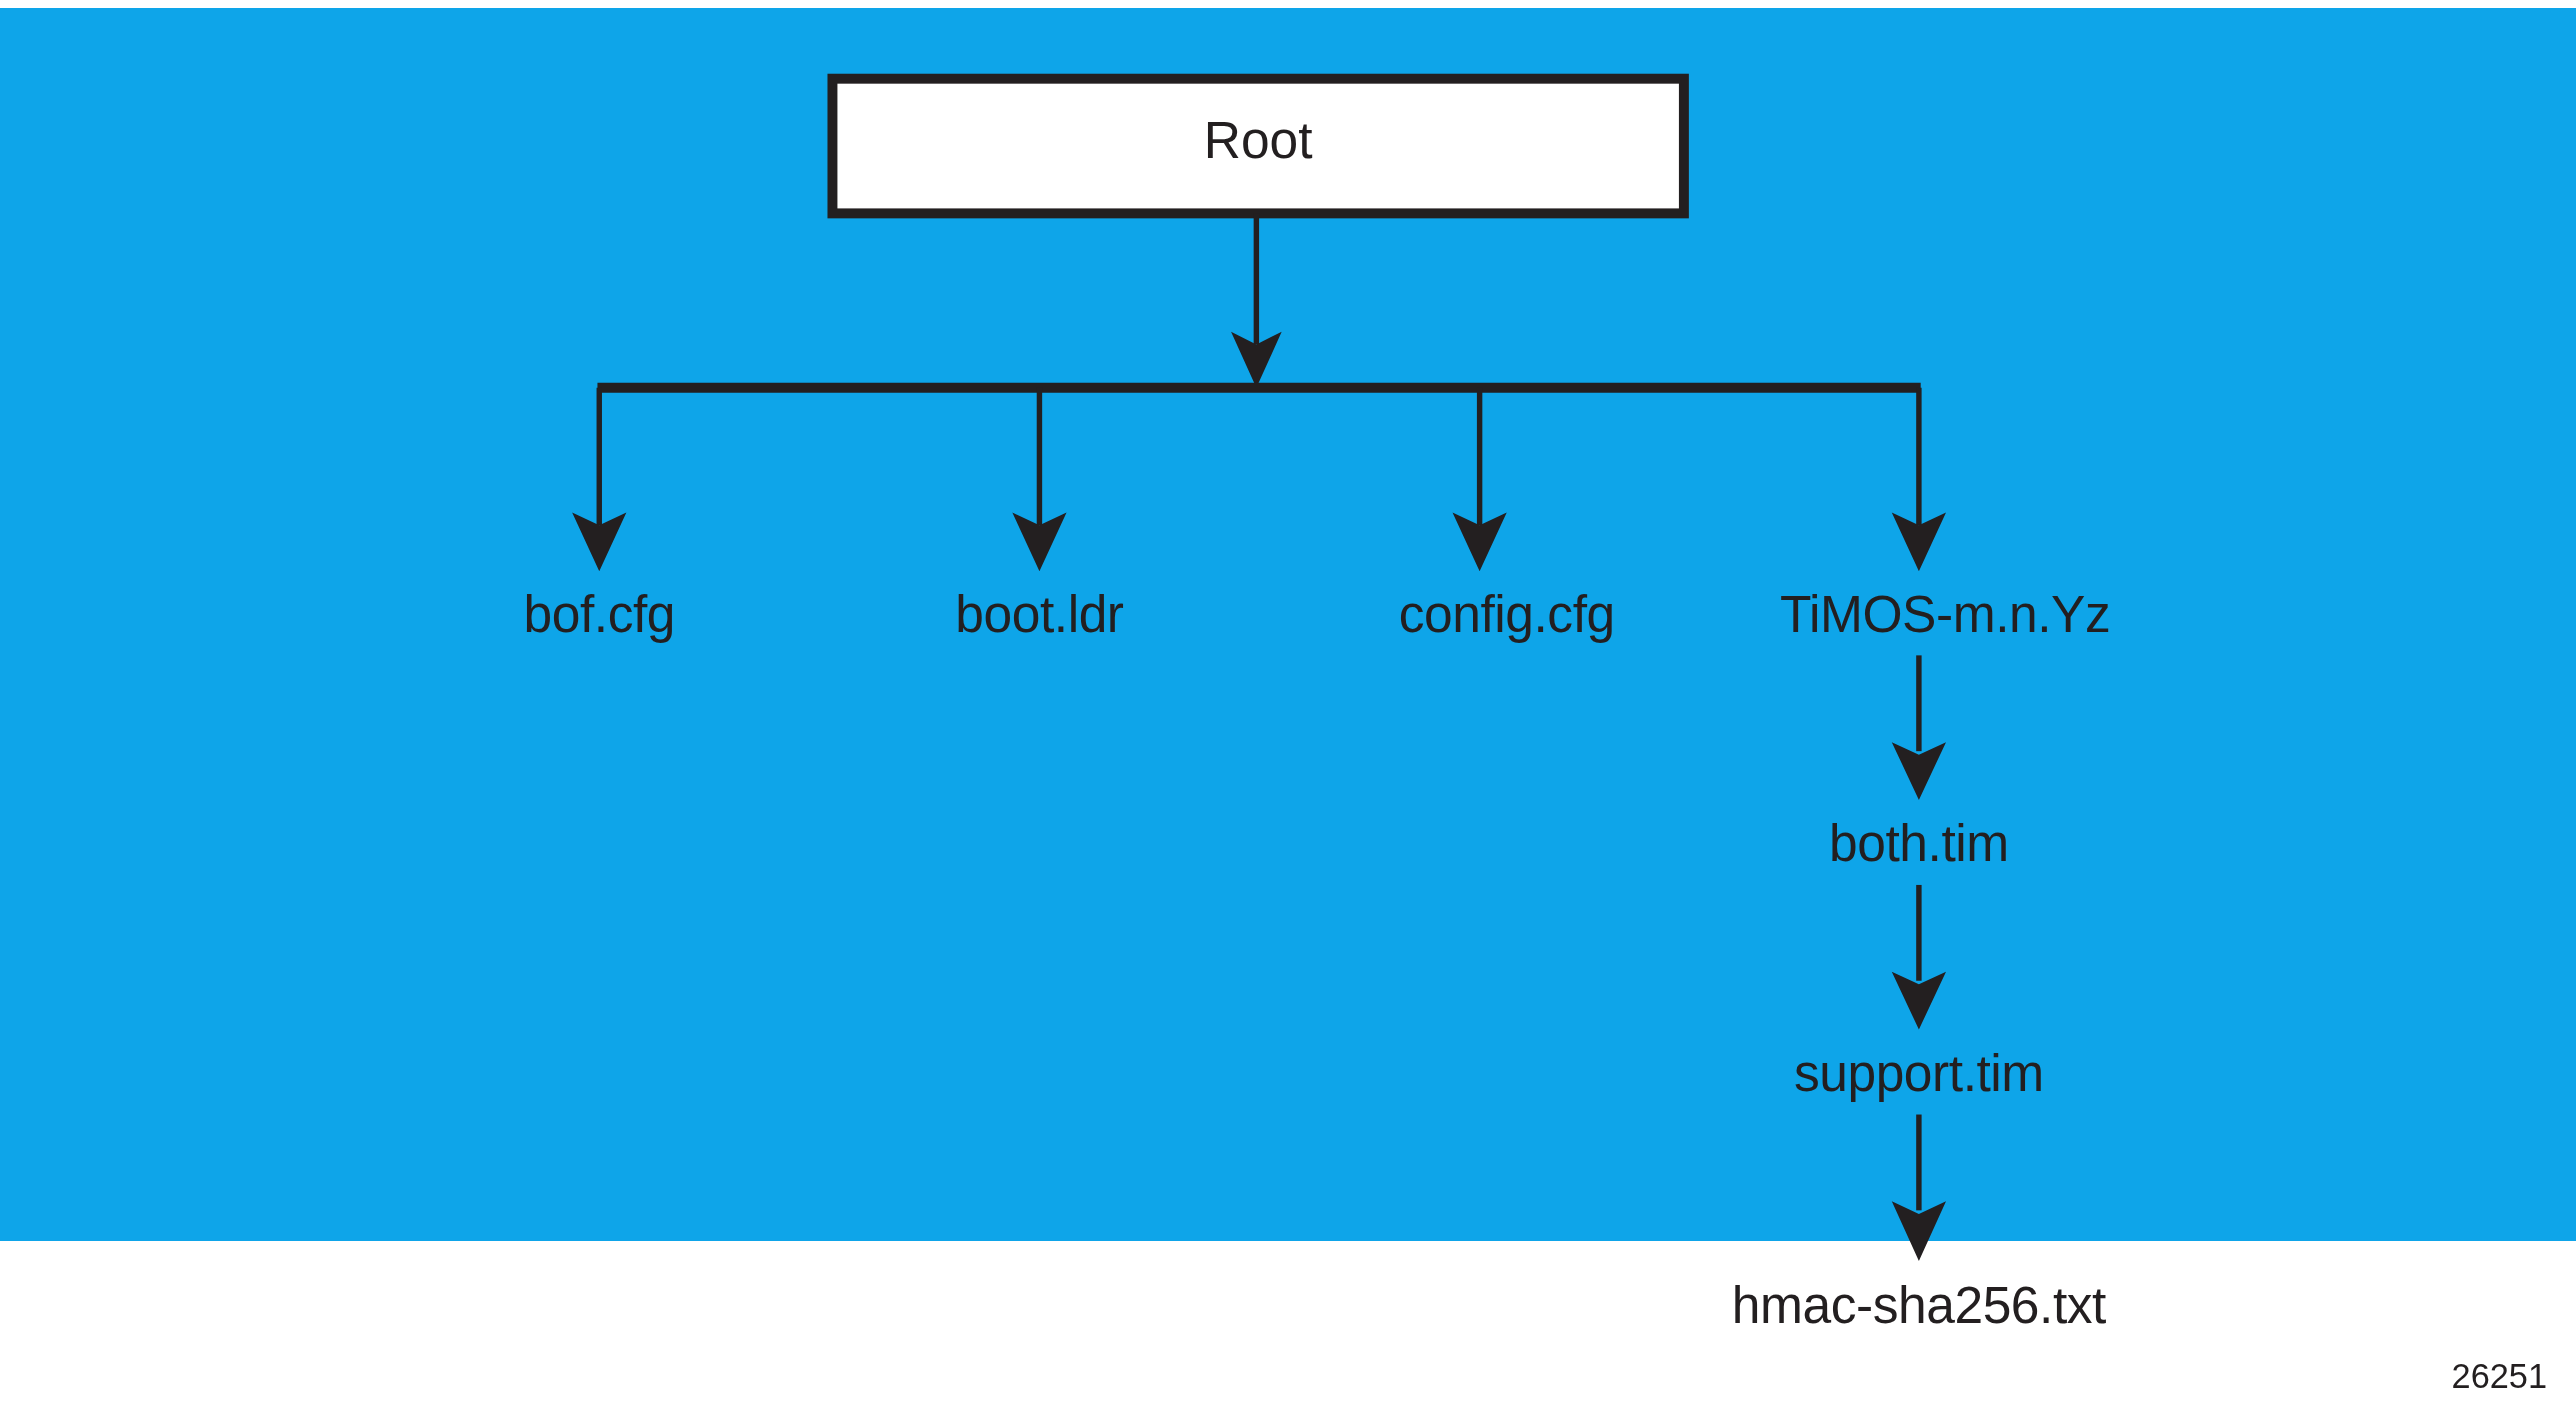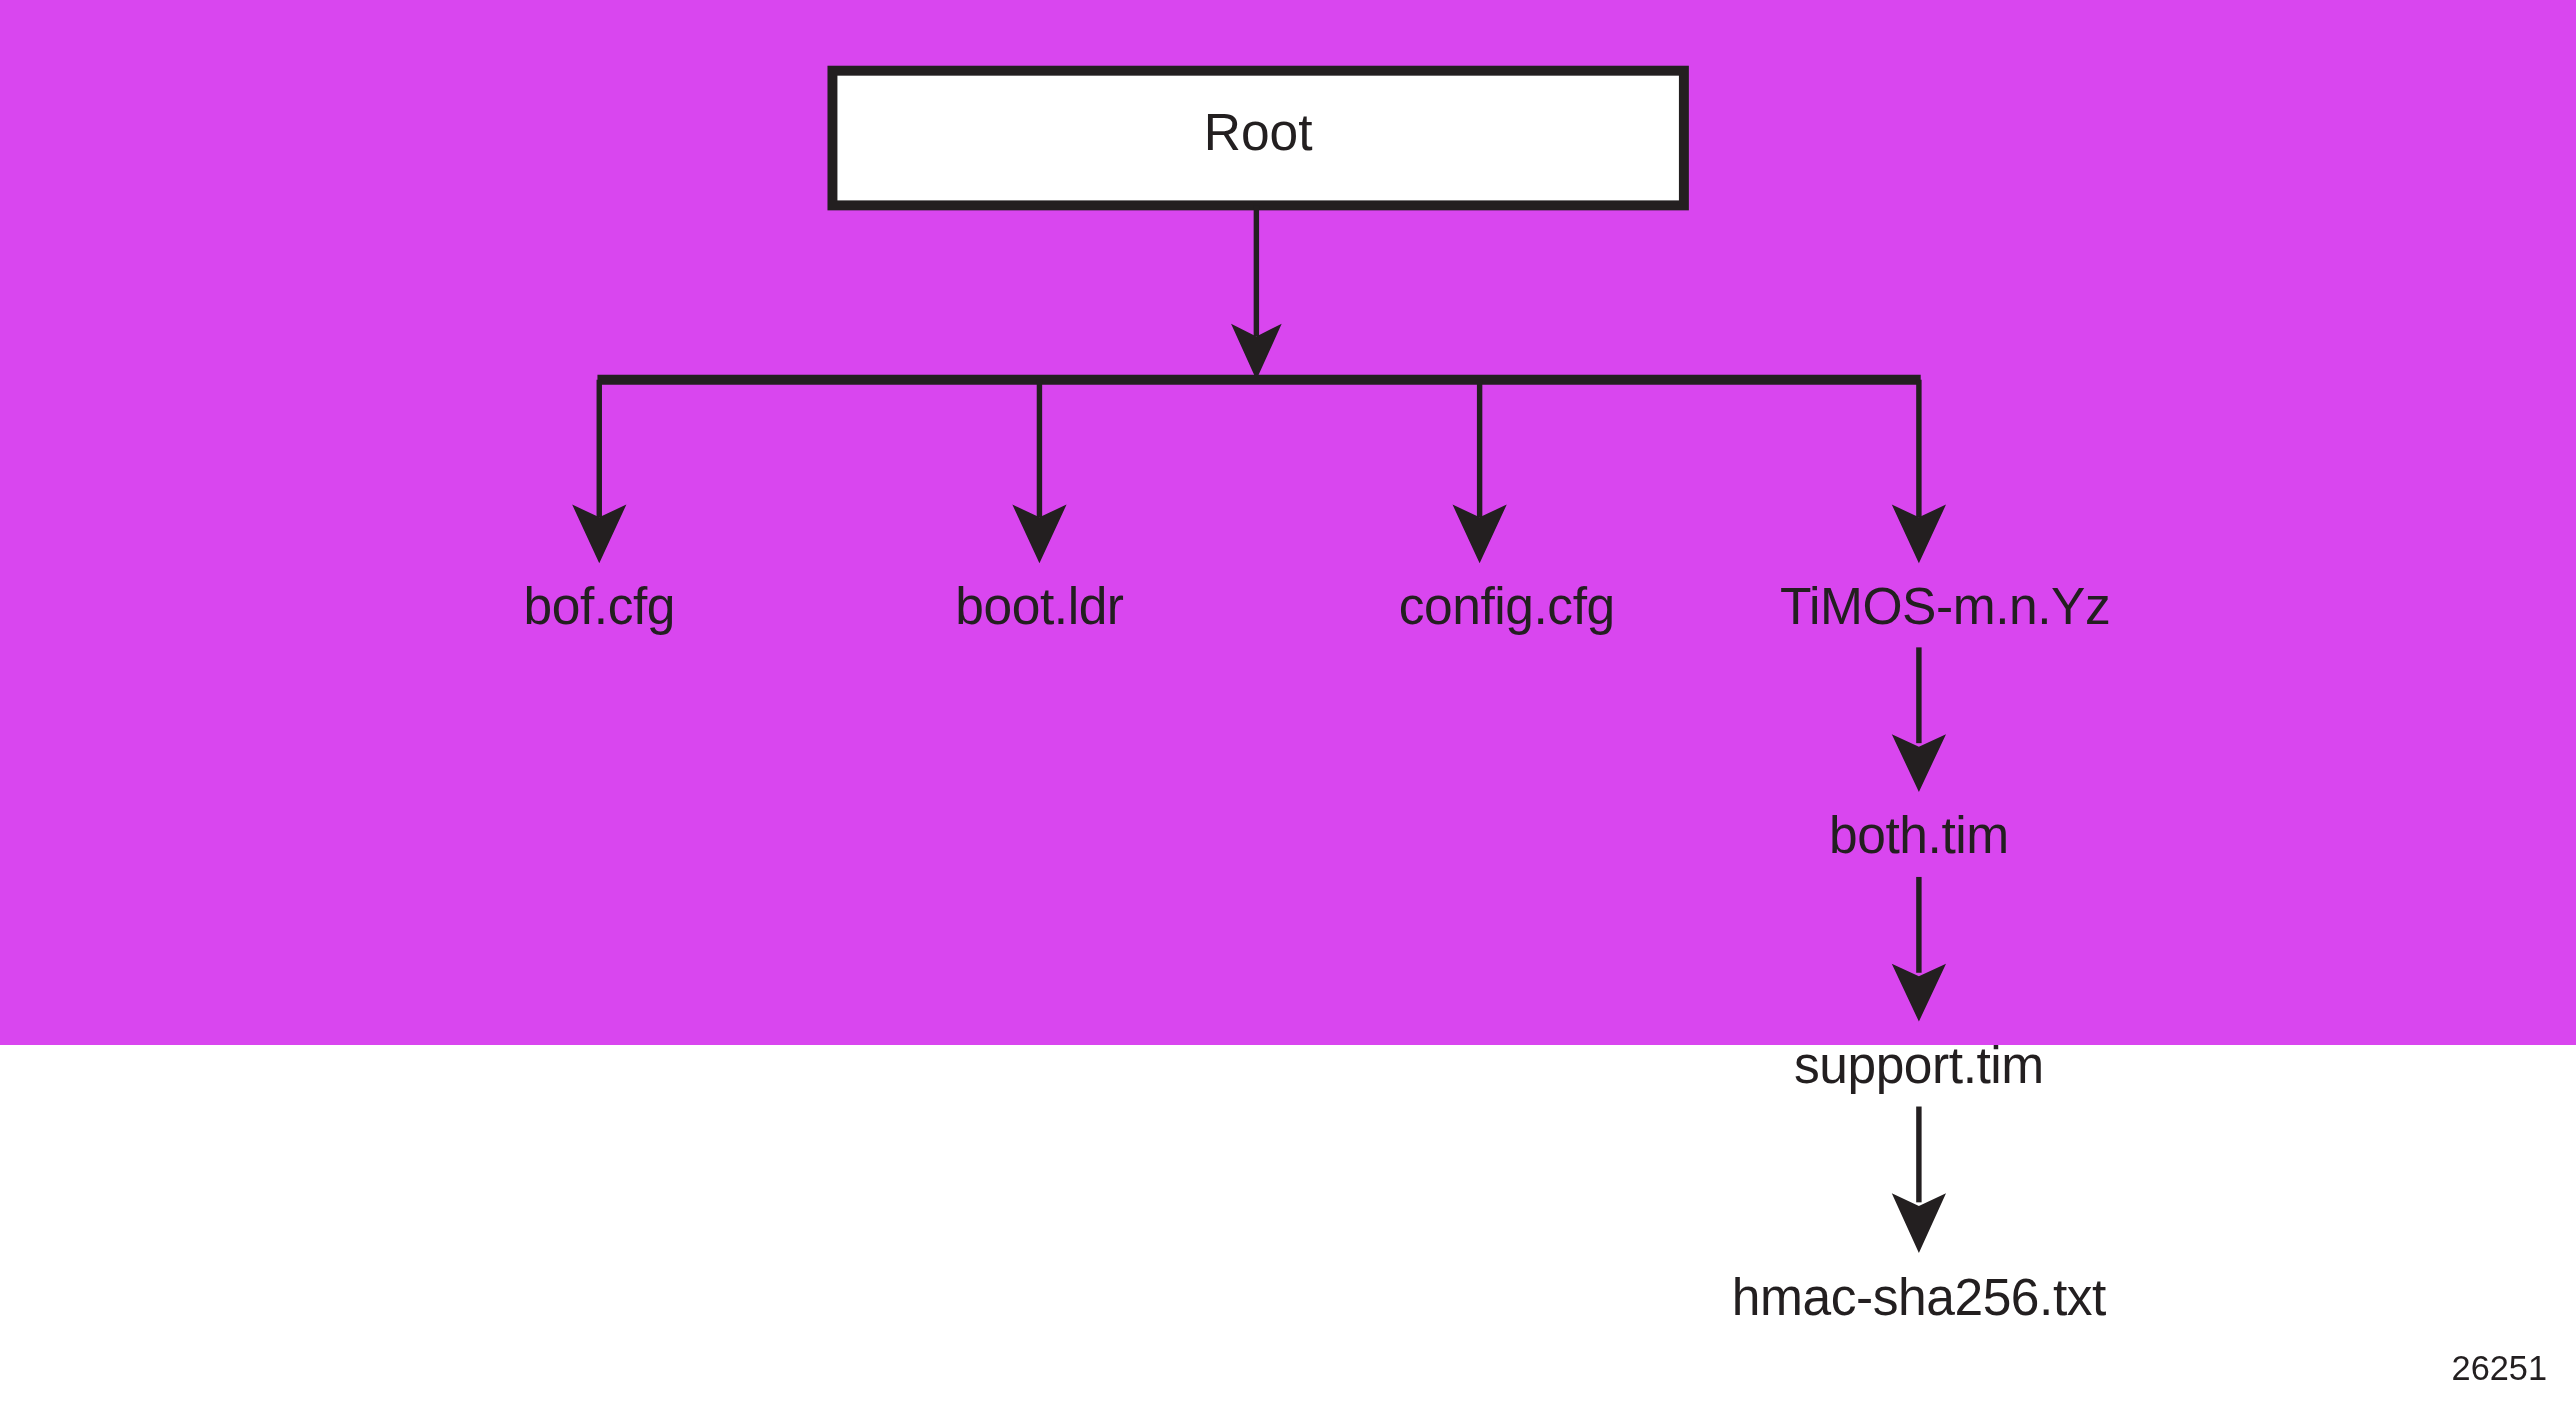--- a/index.html
+++ b/index.html
@@ -9,22 +9,23 @@
   }
   body {
     width: 2576px;
     height: 1405px;
     font-family: "Liberation Sans", sans-serif;
     overflow: hidden;
   }
   #diagram-root {
     position: relative;
     width: 2576px;
-    height: 1045px;
-    background: #d946ef;
+    height: 1233px;
+    background: #0ea5e9;
+    margin-top: 8px;
   }
   #tree-svg {
     position: absolute;
     left: 0;
     top: 0;
     width: 2576px;
     height: 1405px;
     display: block;
   }
   .node-label {

